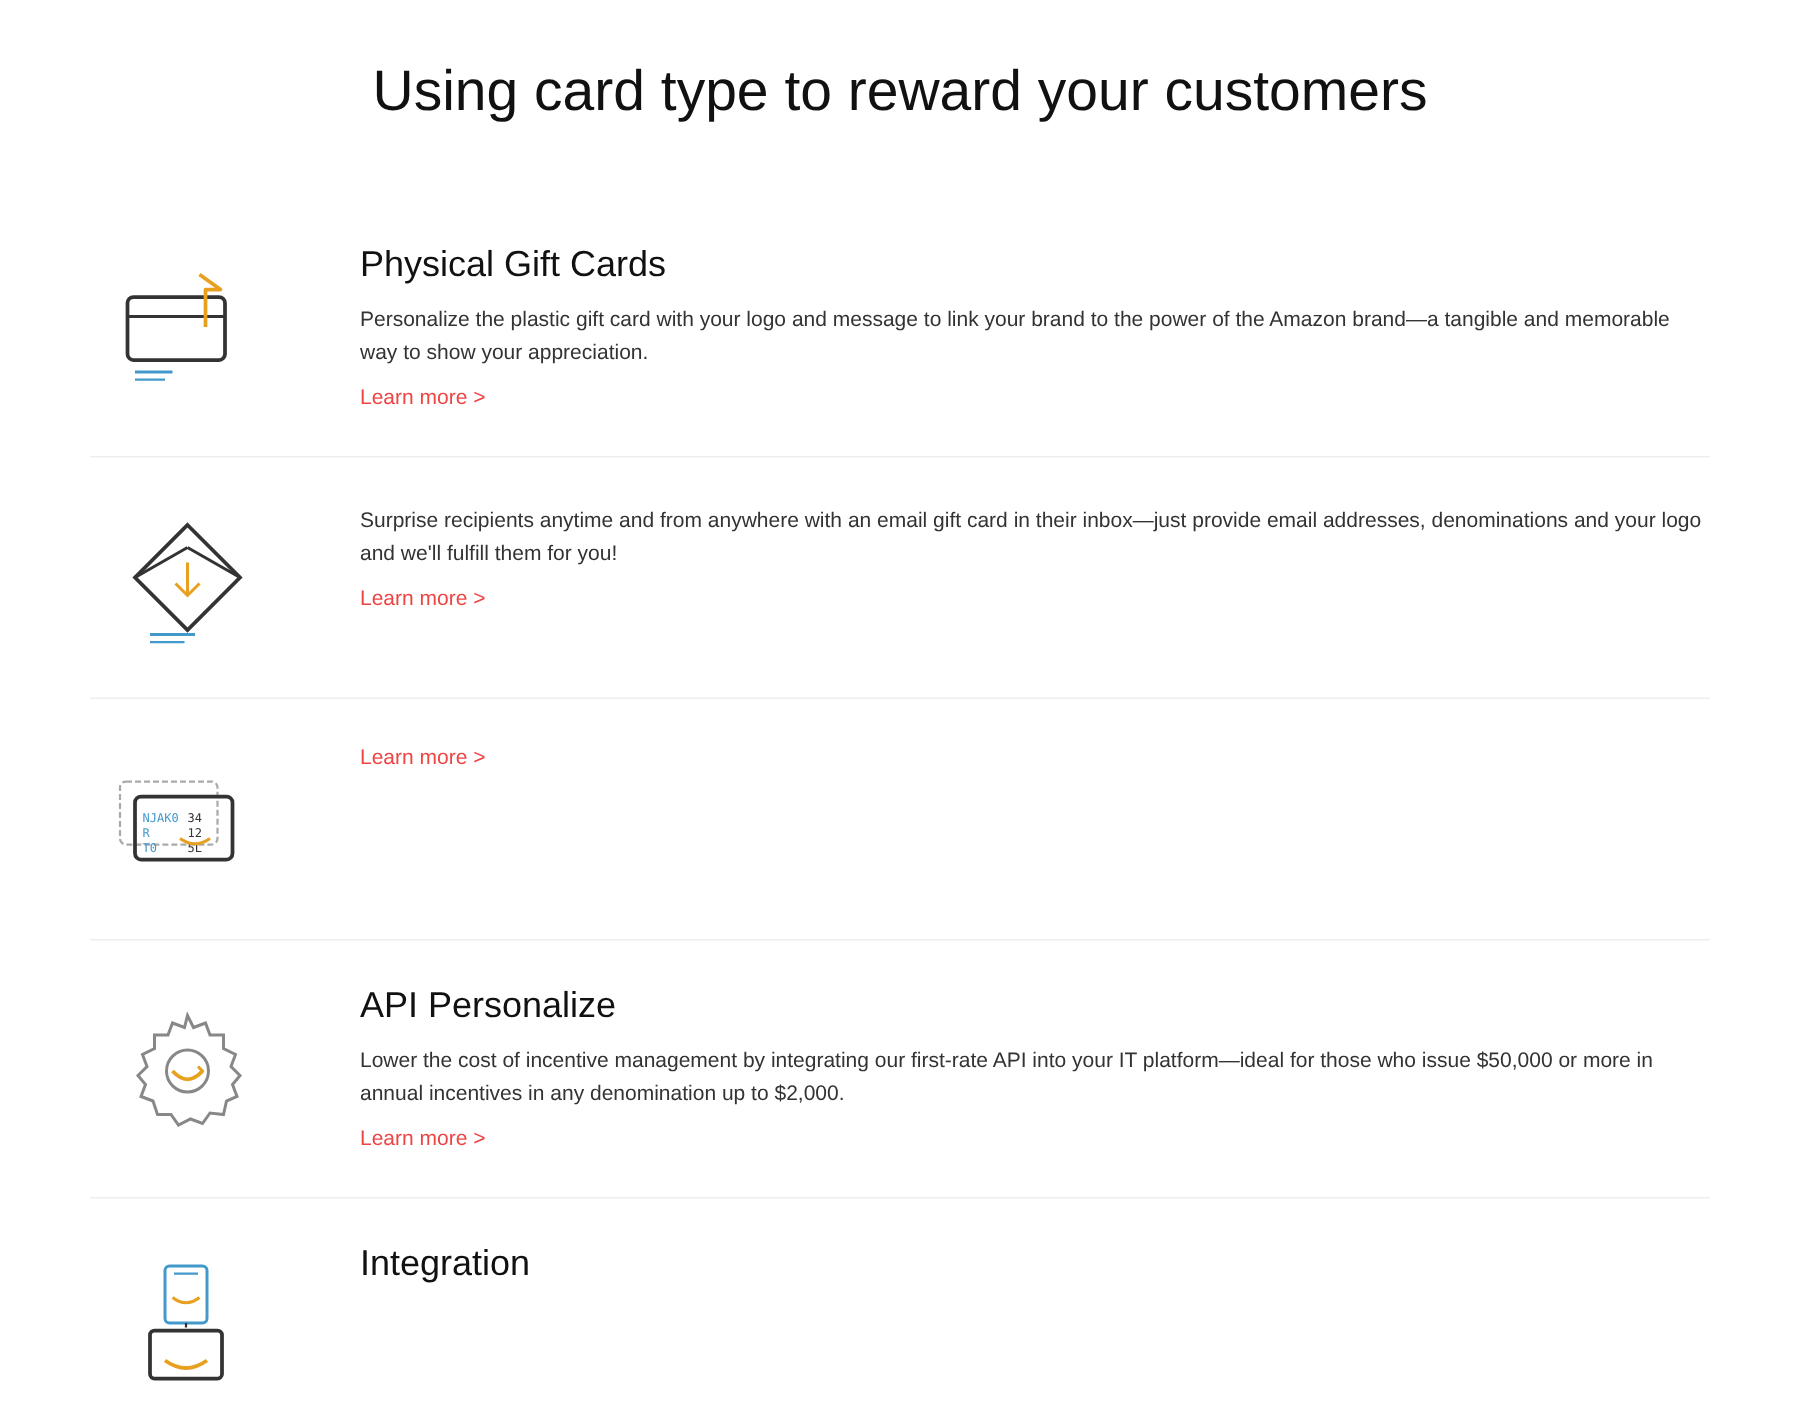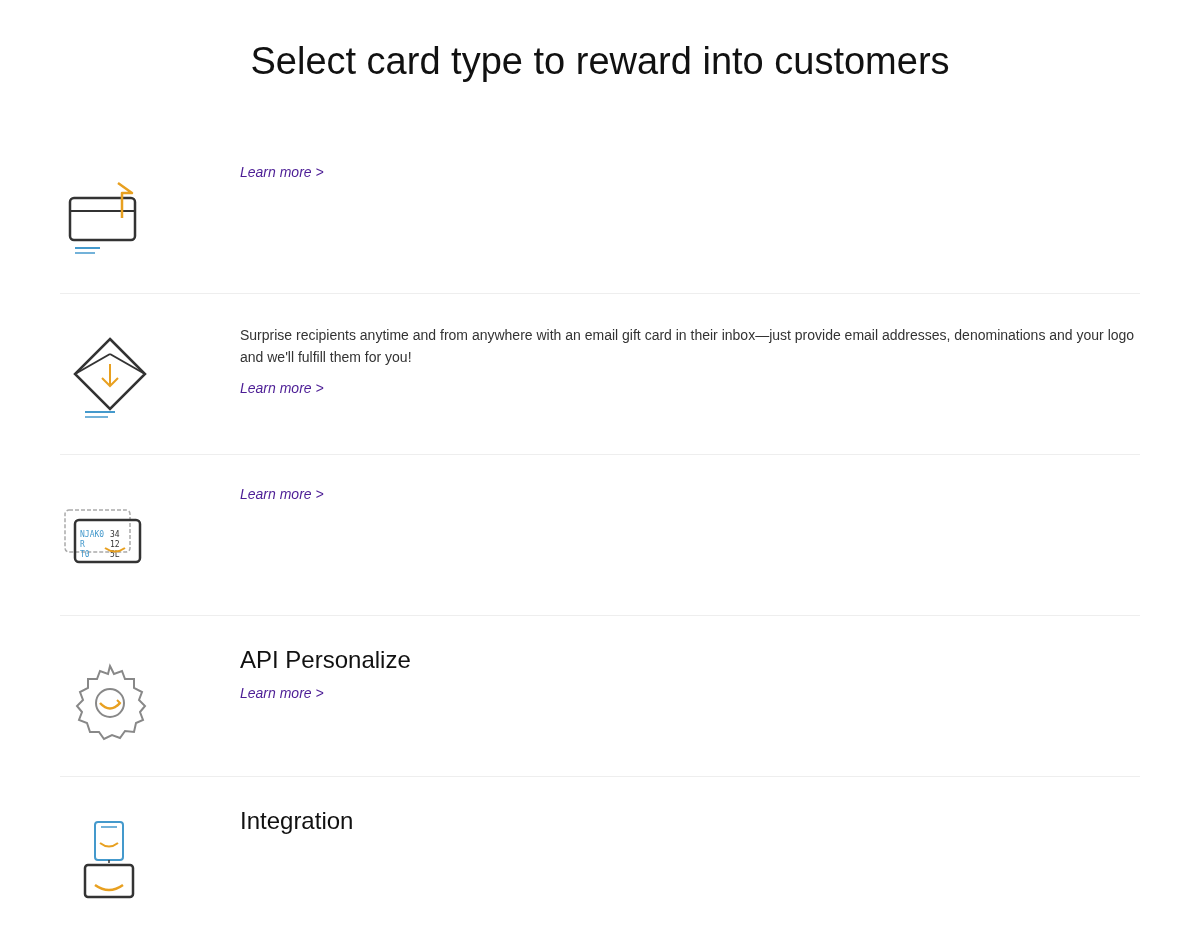--- a/index.html
+++ b/index.html
@@ -35,21 +35,21 @@
       border-bottom: 1px solid #eee;
     }
     .card-item:last-child {
       border-bottom: none;
     }
     .card-icon {
       width: 130px;
       min-width: 130px;
       display: flex;
       align-items: center;
-      justify-content: flex-start;
+      justify-content: center;
       margin-right: 50px;
     }
     .card-icon svg {
       width: 100px;
       height: 100px;
     }
     .card-info {
       flex: 1;
     }
     .card-title {
@@ -60,48 +60,49 @@
     }
     .card-desc {
       font-size: 14px;
       color: #333;
       line-height: 1.6;
       margin-bottom: 10px;
       max-width: 950px;
     }
     .learn-more {
       font-size: 14px;
-      color: #4c1d95;
+      color: #ef4444;
       text-decoration: none;
       cursor: pointer;
-      font-style: italic;
     }
   </style>
 </head>
 <body>
 
 <div class="main-content">
-  <h1 class="page-title">Select card type to reward into customers</h1>
+  <h1 class="page-title">Using card type to reward your customers</h1>
 
   <div class="card-list">
 
     <div class="card-item">
       <div class="card-icon">
         <svg viewBox="0 0 100 100" xmlns="http://www.w3.org/2000/svg">
 
           <rect x="10" y="35" width="65" height="42" rx="4" fill="none" stroke="#333" stroke-width="2.5"></rect>
           <line x1="10" y1="48" x2="75" y2="48" stroke="#333" stroke-width="2"></line>
 
           <path d="M58 20 L72 30 L62 30 L62 55" fill="none" stroke="#e8a020" stroke-width="2.5" stroke-linejoin="round"></path>
 
           <line x1="15" y1="85" x2="40" y2="85" stroke="#4499cc" stroke-width="2"></line>
           <line x1="15" y1="90" x2="35" y2="90" stroke="#4499cc" stroke-width="1.5"></line>
         </svg>
       </div>
       <div class="card-info">
+        <h2 class="card-title">Physical Gift Cards</h2>
+        <p class="card-desc">Personalize the plastic gift card with your logo and message to link your brand to the power of the Amazon brand—a tangible and memorable way to show your appreciation.</p>
         <a class="learn-more" href="#">Learn more &gt;</a>
       </div>
     </div>
 
     <div class="card-item">
       <div class="card-icon">
         <svg viewBox="0 0 100 100" xmlns="http://www.w3.org/2000/svg">
 
           <polygon points="50,15 85,50 50,85 15,50" fill="none" stroke="#333" stroke-width="2.5"></polygon>
 
@@ -151,20 +152,21 @@
           <path d="M50 20 L54 28 L62 25 L65 33 L74 33 L74 42 L82 46 L79 54 L85 60 L80 66 L83 74 L76 77 L74 86 L65 85 L60 92 L52 89 L44 93 L39 86 L30 86 L27 77 L19 74 L22 66 L17 60 L23 54 L20 46 L28 42 L28 33 L37 33 L40 25 L48 28 Z" fill="none" stroke="#888" stroke-width="2"></path>
 
           <circle cx="50" cy="57" r="14" fill="none" stroke="#888" stroke-width="2"></circle>
 
           <path d="M40 57 Q50 68 60 57" fill="none" stroke="#e8a020" stroke-width="2.5"></path>
           <path d="M57 54 L60 57 L57 60" fill="none" stroke="#e8a020" stroke-width="2"></path>
         </svg>
       </div>
       <div class="card-info">
         <h2 class="card-title">API Personalize</h2>
+        <p class="card-desc">Lower the cost of incentive management by integrating our first-rate API into your IT platform—ideal for those who issue $50,000 or more in annual incentives in any denomination up to $2,000.</p>
         <a class="learn-more" href="#">Learn more &gt;</a>
       </div>
     </div>
 
     <div class="card-item">
       <div class="card-icon">
         <svg viewBox="0 0 100 100" xmlns="http://www.w3.org/2000/svg">
 
           <rect x="35" y="15" width="28" height="38" rx="3" fill="none" stroke="#4499cc" stroke-width="2"></rect>
           <line x1="41" y1="20" x2="57" y2="20" stroke="#4499cc" stroke-width="1.5"></line>

